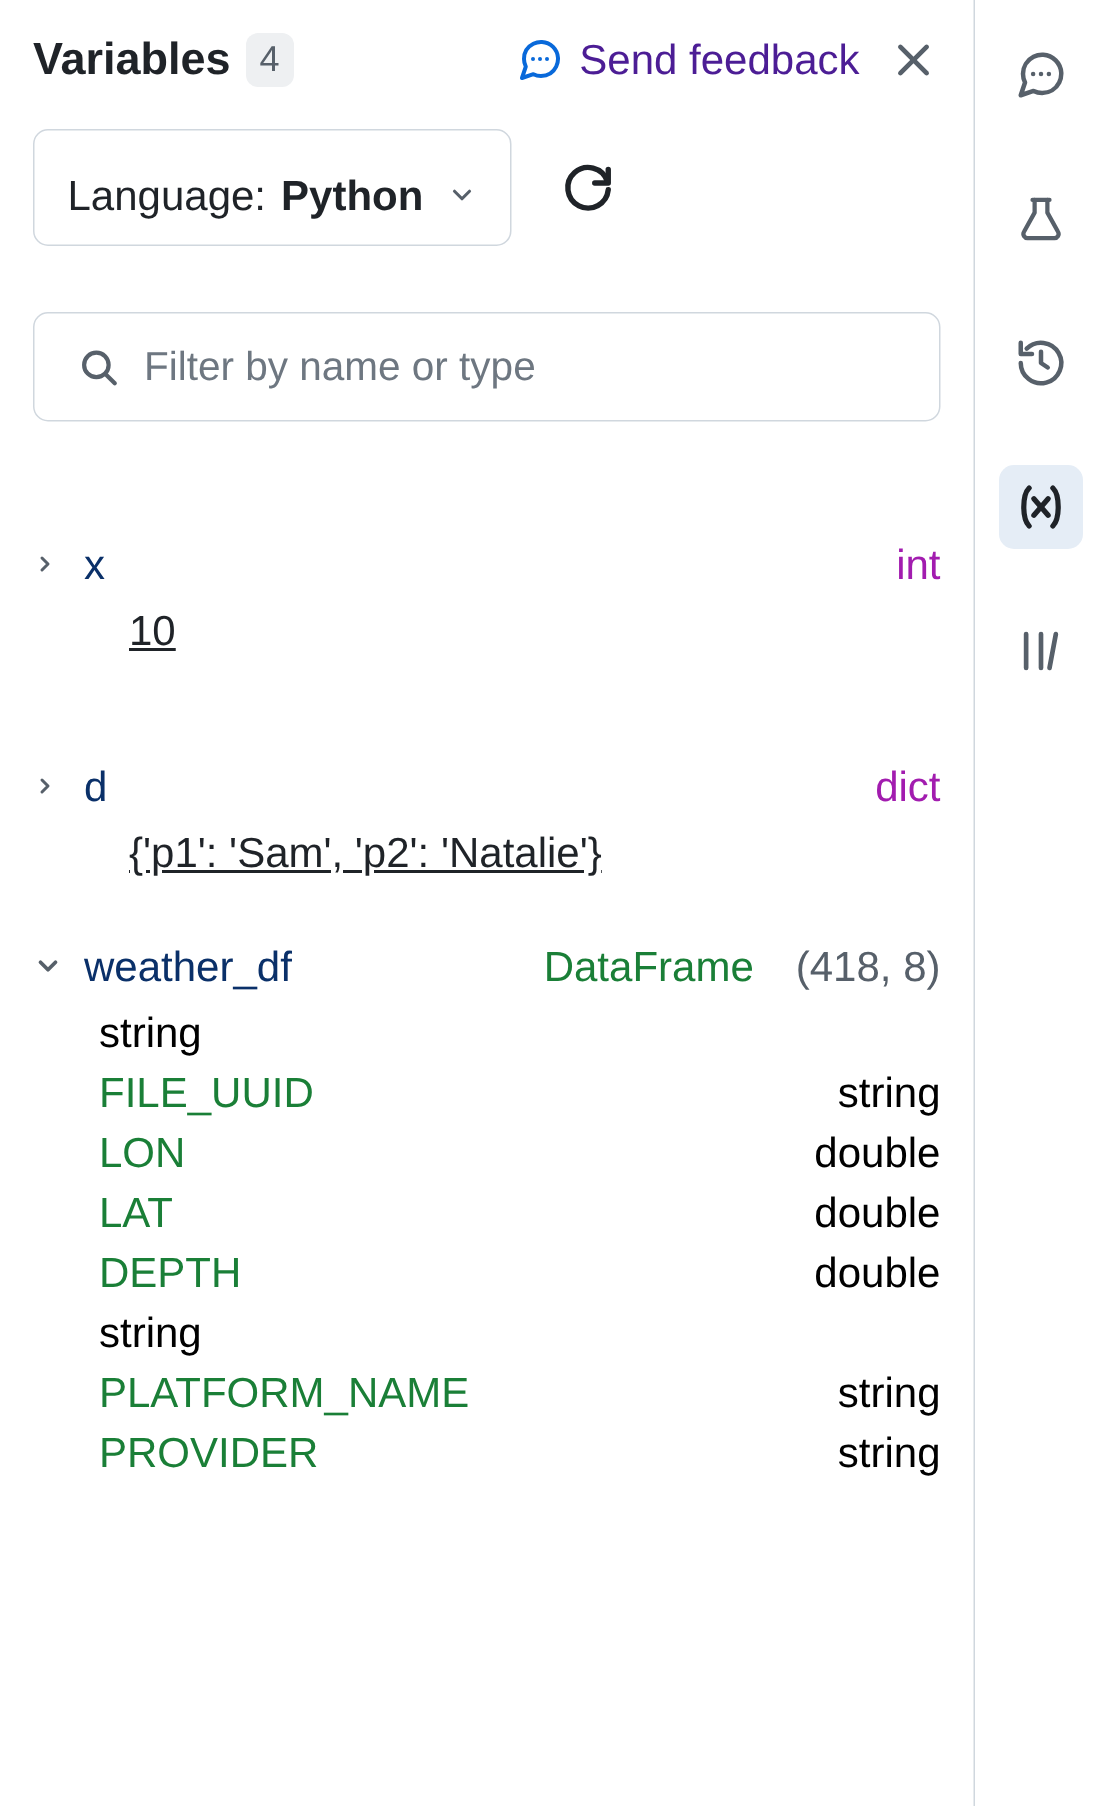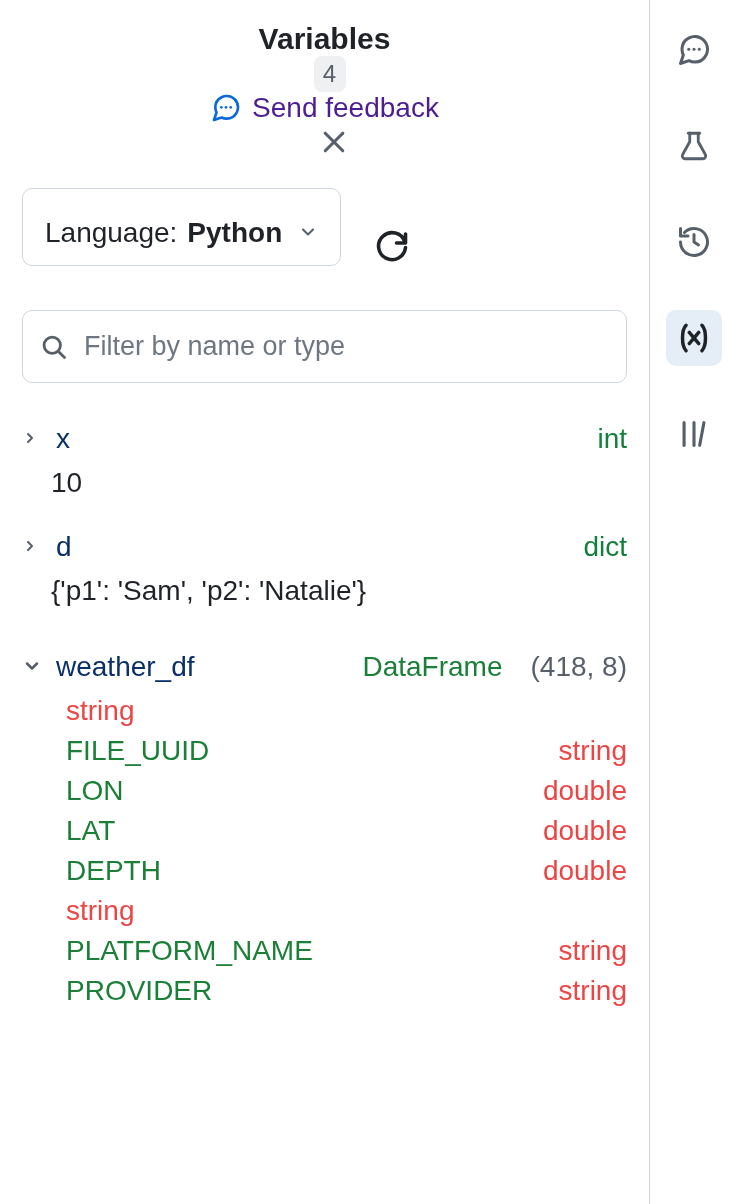--- a/index.html
+++ b/index.html
@@ -18,21 +18,20 @@
     .main-panel {
       flex: 1;
       padding: 22px 22px 0 22px;
       border-right: 1px solid #d0d7de;
       overflow-y: auto;
     }
     .header-row {
       display: flex;
       align-items: center;
       margin-bottom: 28px;
-      flex-direction: column;
     }
     .panel-title {
       font-size: 30px;
       font-weight: 600;
       color: #1f2328;
     }
     .count-badge {
       display: inline-flex;
       align-items: center;
       justify-content: center;
@@ -63,21 +62,21 @@
       width: 36px;
       height: 36px;
       display: inline-flex;
       align-items: center;
       justify-content: center;
       cursor: pointer;
       color: #57606a;
     }
     .controls-row {
       display: flex;
-      align-items: flex-end;
+      align-items: center;
       gap: 31px;
       margin-bottom: 44px;
     }
     .language-select {
       display: inline-flex;
       align-items: baseline;
       gap: 10px;
       padding: 16px 22px;
       border: 1px solid #d0d7de;
       border-radius: 10px;
@@ -108,21 +107,21 @@
       color: #1f2328;
     }
     .filter-row {
       margin-bottom: 40px;
     }
     .filter-input {
       width: 100%;
       display: flex;
       align-items: center;
       gap: 16px;
-      padding: 20px 17px;
+      padding: 20px 29px;
       border: 1px solid #d0d7de;
       border-radius: 10px;
       background: #fff;
     }
     .filter-input input {
       border: none;
       outline: none;
       font-size: 27px;
       color: #1f2328;
       flex: 1;
@@ -152,22 +151,23 @@
       width: 20px;
       display: inline-flex;
       align-items: center;
       flex-shrink: 0;
     }
     .var-name {
       color: #0a3069;
       font-weight: 400;
     }
     .var-type {
-      color: #15803d;
-      font-weight: 400;
+      color: #a21caf;
+      font-weight: 400;
+      margin-top: 40px;
     }
     .var-type-green {
       color: #1a7f37;
       font-weight: 400;
       margin-top: 12px;
     }
     .var-shape {
       color: #57606a;
       font-weight: 400;
     }
@@ -175,42 +175,43 @@
       flex: 1;
     }
     .var-extra {
       color: #1f2328;
       font-weight: 400;
       margin-left: 8px;
     }
     .var-value {
       font-size: 28px;
       color: #1f2328;
-      margin-left: 29px;
+      margin-left: 64px;
       margin-top: 12px;
       word-break: break-all;
+      text-decoration: underline;
     }
     .df-columns {
       margin-left: 44px;
       margin-top: 12px;
       display: flex;
       flex-direction: column;
       gap: 8px;
     }
     .df-col {
       display: flex;
       align-items: baseline;
       font-size: 28px;
     }
     .df-col-name {
       color: #1a7f37;
       flex: 1;
     }
     .df-col-type {
-      color: #ef4444;
+      color: #000000;
     }
     .sidebar {
       width: 88px;
       display: flex;
       flex-direction: column;
       align-items: center;
       padding-top: 22px;
       gap: 40px;
       background: #fff;
     }

